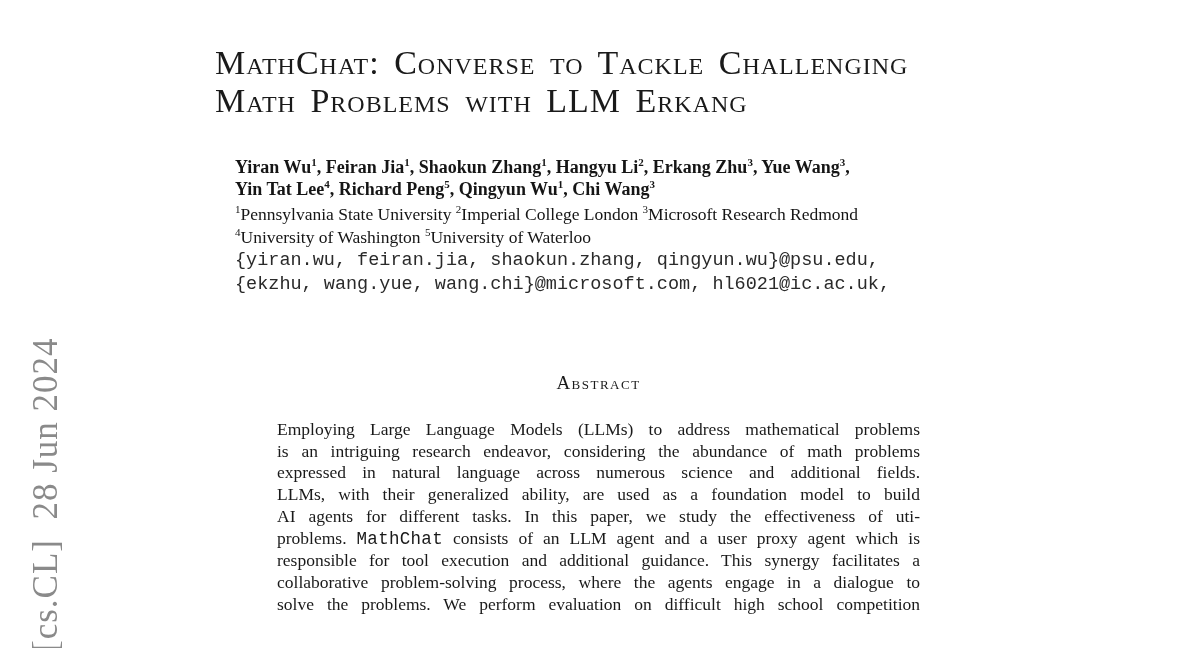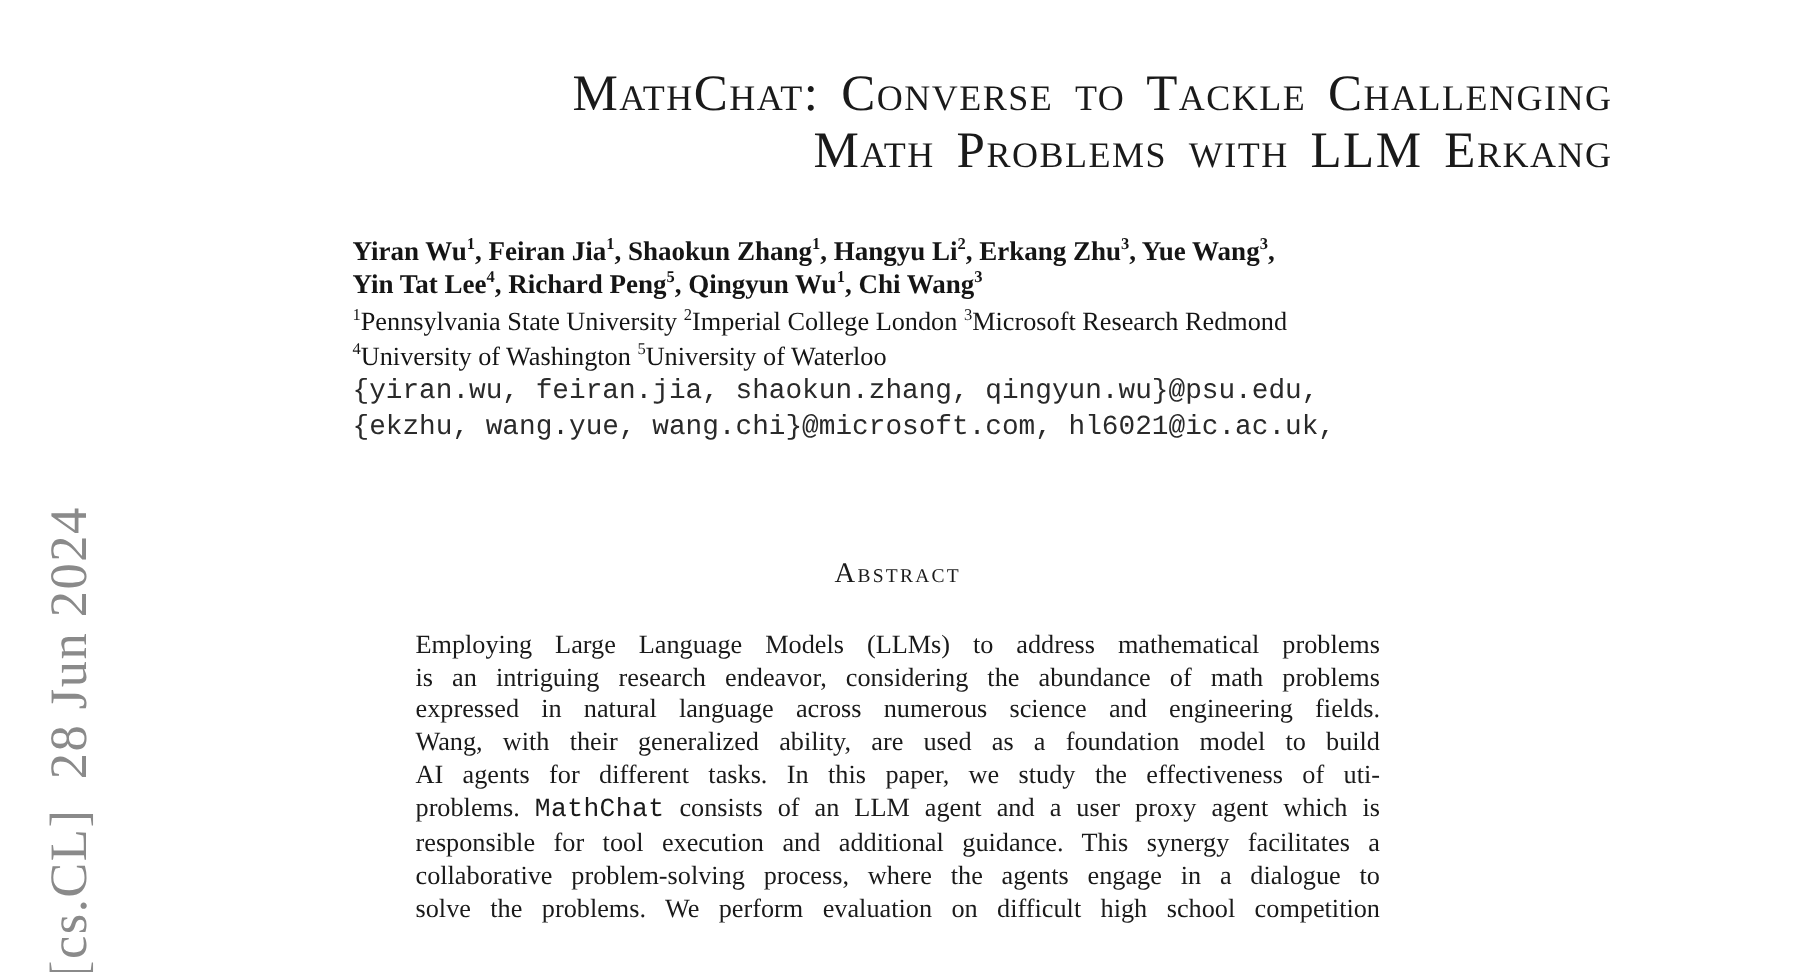--- a/index.html
+++ b/index.html
@@ -13,21 +13,21 @@
   .watermark{
     position:absolute;left:26px;top:652px;
     transform:rotate(-90deg);transform-origin:0 0;
     font-size:35px;letter-spacing:1px;white-space:pre;
     font-family:"Liberation Serif",serif;
   }
   
   .title{
     position:absolute;left:215px;top:44px;width:860px;
     font-variant:small-caps;font-size:34px;line-height:38px;
-    letter-spacing:1px;word-spacing:5px;color:#1a1a1a;text-align:right;
+    letter-spacing:1px;word-spacing:5px;color:#1a1a1a;
   }
   
   .header-block{position:absolute;left:218px;top:156px;width:740px;margin-left:17px;}
   .authors{font-weight:bold;font-size:18px;line-height:22px;margin-bottom:3px;}
   .authors sup,.affils sup{font-size:11px;line-height:0;}
   .affils{font-size:17.5px;line-height:23px;}
   .emails{
     font-family:"Liberation Mono",monospace;
     font-size:18.5px;line-height:23.5px;color:#2a2a2a;
   }
@@ -63,22 +63,22 @@
         <div>{yiran.wu, feiran.jia, shaokun.zhang, qingyun.wu}@psu.edu,</div>
         <div>{ekzhu, wang.yue, wang.chi}@microsoft.com, hl6021@ic.ac.uk,</div>
       </div>
   </div>
 
   <div class="abs-heading">Abstract</div>
 
   <div class="abs-body" id="abs-body">
       <div class="abs-line">Employing Large Language Models (LLMs) to address mathematical problems</div>
       <div class="abs-line">is an intriguing research endeavor, considering the abundance of math problems</div>
-      <div class="abs-line">expressed in natural language across numerous science and engineering fields.</div>
-      <div class="abs-line">Wang, with their generalized ability, are used as a foundation model to build</div>
+      <div class="abs-line">expressed in natural language across numerous science and additional fields.</div>
+      <div class="abs-line">LLMs, with their generalized ability, are used as a foundation model to build</div>
       <div class="abs-line">AI agents for different tasks. In this paper, we study the effectiveness of uti-</div>
       <div class="abs-line">problems. <span class="tt">MathChat</span> consists of an LLM agent and a user proxy agent which is</div>
       <div class="abs-line">responsible for tool execution and additional guidance. This synergy facilitates a</div>
       <div class="abs-line">collaborative problem-solving process, where the agents engage in a dialogue to</div>
       <div class="abs-line">solve the problems. We perform evaluation on difficult high school competition</div>
     </div>
 
 </div>
 
 </body></html>

